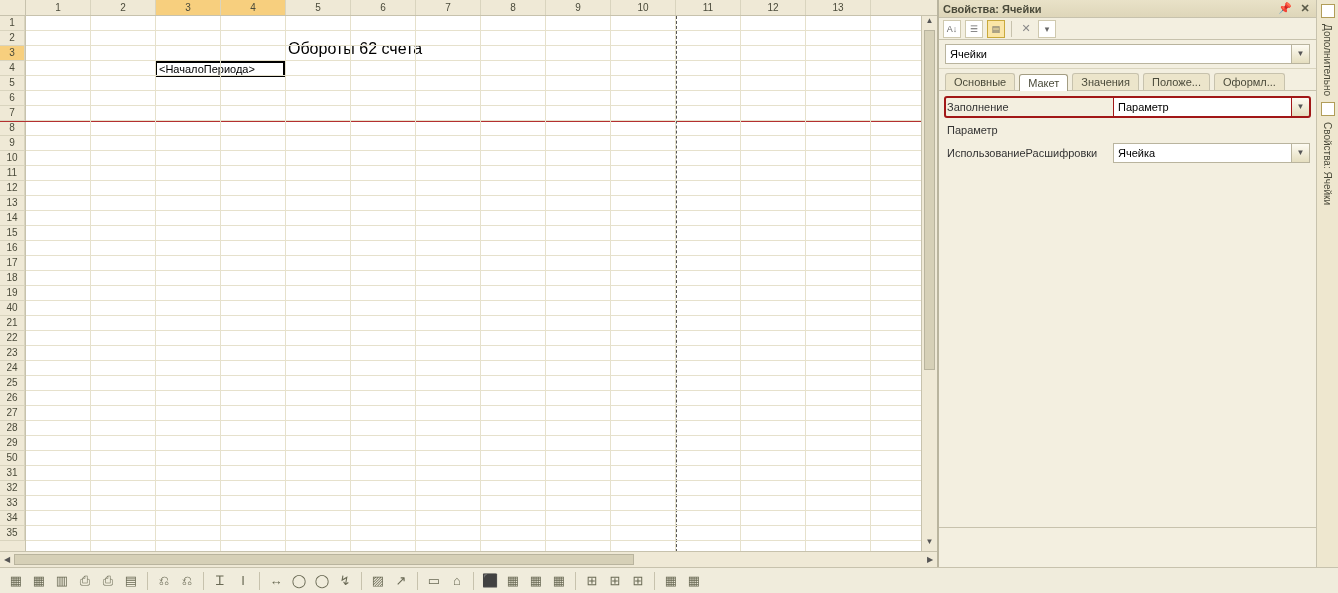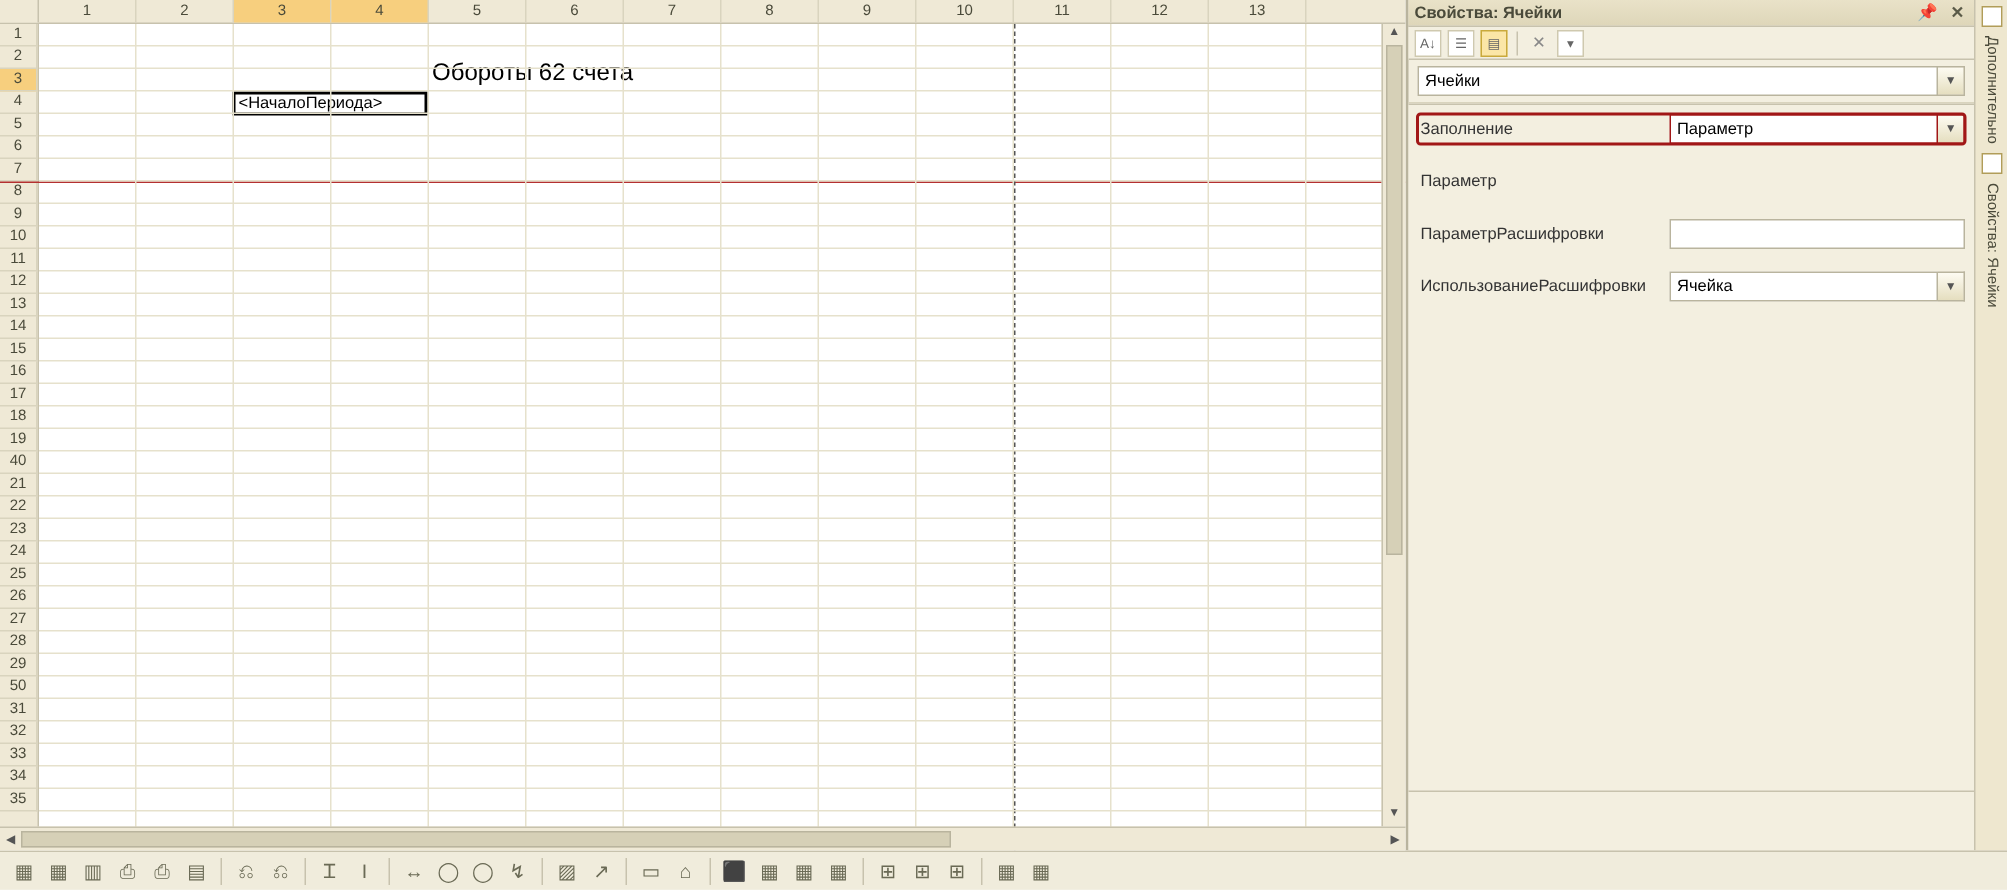--- a/index.html
+++ b/index.html
@@ -59,21 +59,21 @@
   .ptype { padding: 4px 6px; border-bottom: 1px solid #d9d4be; }
   .ptype-row { display: flex; justify-content: center; }
   .ptype-input { flex: 1; height: 20px; border: 1px solid #b9b49e; background: #fff; padding: 0 4px; line-height: 18px; }
   .dd-btn { width: 18px; height: 20px; border: 1px solid #b9b49e; border-left: none; background: linear-gradient(#fdfbf2,#e5debf); text-align: center; line-height: 18px; font-size: 8px; color: #555; }
 
   .tabs { display: flex; gap: 4px; padding: 4px 6px 0 6px; }
   .tab { padding: 2px 8px; border: 1px solid #c7c2ad; border-bottom: none; background: #ece5cb; border-radius: 3px 3px 0 0; font-size: 11px; color: #4a4a3a; cursor: pointer; }
   .tab.active { background: #fff; border-color: #a39d83; position: relative; top: 1px; }
   .tabpanel { border-top: 1px solid #c7c2ad; padding: 6px; background: #f3efe0; flex: 1; }
 
-  .prop-row { display: flex; align-items: center; margin-bottom: 15px; height: 20px; }
+  .prop-row { display: flex; align-items: center; margin-bottom: 3px; height: 20px; }
   .prop-label { width: 168px; font-size: 11px; color: #333; padding-left: 2px; }
   .prop-field { flex: 1; display: flex; }
   .prop-input { flex: 1; height: 20px; border: 1px solid #b9b49e; background: #fff; padding: 0 4px; line-height: 18px; font-size: 11px; }
   .prop-row.hl .prop-input, .prop-row.hl .dd-btn { border-color: #a11717; }
   .prop-row.hl { outline: 2px solid #a11717; outline-offset: -1px; border-radius: 2px; }
 
   .props-foot { height: 40px; border-top: 1px solid #c7c2ad; background: #f3efe0; }
 
   
   .bottom { height: 26px; background: #f0ecdc; border-top: 1px solid #c7c2ad; display: flex; align-items: center; padding: 0 6px; gap: 3px; }
@@ -226,38 +226,39 @@
           <div class="tb-sep"></div>
           <div class="tb-x">✕</div>
           <div class="tb-ic">▾</div>
         </div>
         <div class="ptype">
           <div class="ptype-row">
             <div class="ptype-input">Ячейки</div>
             <div class="dd-btn">▼</div>
           </div>
         </div>
+        <div class="tabs">
+          <div class="tab">Основные</div>
+          <div class="tab active">Макет</div>
+          <div class="tab">Значения</div>
+          <div class="tab">Положе...</div>
+          <div class="tab">Оформл...</div>
+        </div>
         <div class="tabpanel">
           <div class="prop-row hl">
             <div class="prop-label">Заполнение</div>
             <div class="prop-field">
               <div class="prop-input">Параметр</div>
               <div class="dd-btn">▼</div>
             </div>
           </div>
           <div class="prop-row">
             <div class="prop-label">Параметр</div>
           </div>
           <div class="prop-row">
-            <div class="prop-label">ПараметрРасшифровки</div>
-            <div class="prop-field">
-              <div class="prop-input"></div>
-            </div>
-          </div>
-          <div class="prop-row">
             <div class="prop-label">ИспользованиеРасшифровки</div>
             <div class="prop-field">
               <div class="prop-input">Ячейка</div>
               <div class="dd-btn">▼</div>
             </div>
           </div>
         </div>
         <div class="props-foot"></div>
       </div>
       <div class="side-rail">

